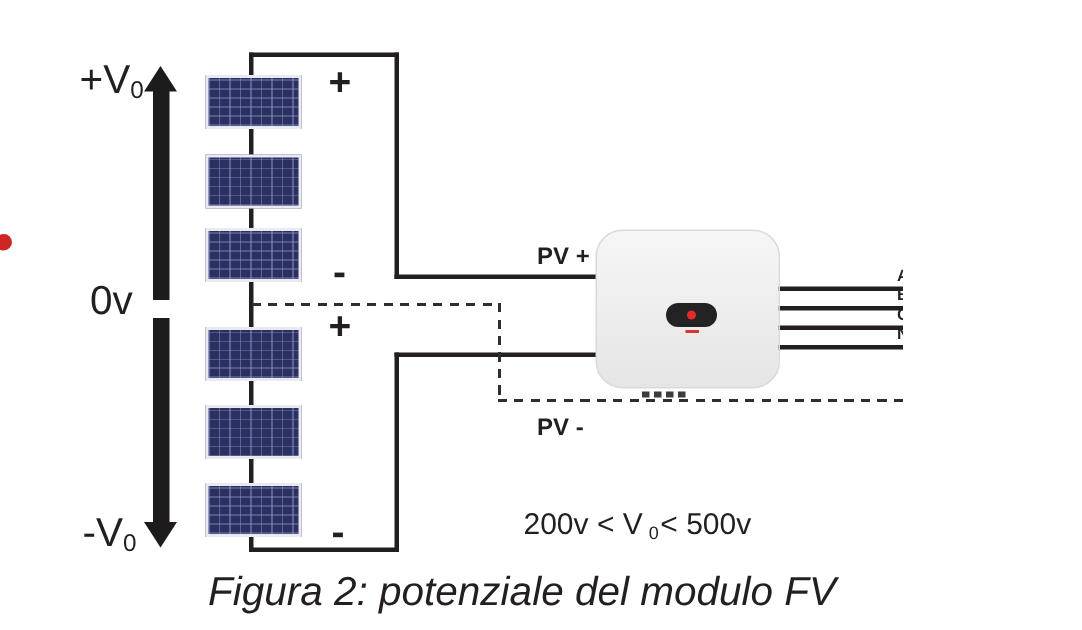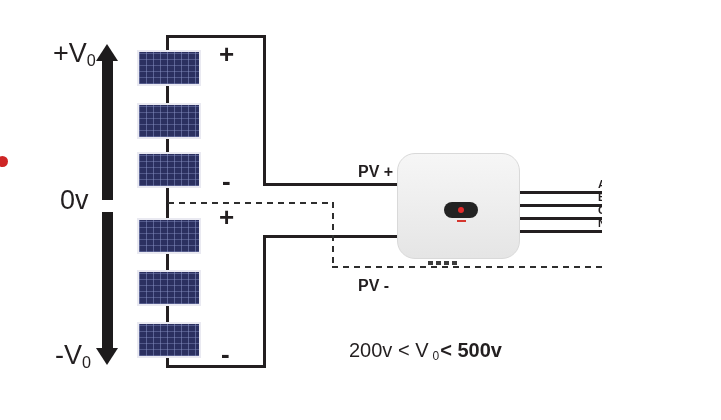--- a/index.html
+++ b/index.html
@@ -122,17 +122,18 @@
       <div class="logo"></div>
     </div>
     <div class="led"></div>
     <div class="vent" style="left:30px;"></div>
     <div class="vent" style="left:38px;"></div>
     <div class="vent" style="left:46px;"></div>
     <div class="vent" style="left:54px;"></div>
   </div>
 
   <div class="range" style="left:349px;top:340px;">
-    <span>200v &lt; V</span><span class="sub" style="margin-left:4px;">0</span><span style="margin-left:1px;font-weight:bold;">&lt; 500v</span>
+    <span>200v &lt; V</span><span class="sub" style="margin-left:4px;">0</span><span style="margin-left:1px;">&lt; 500v</span>
   </div>
 
+  <div class="caption" style="left:128px;top:380px;">Figura 2: potenziale del modulo FV</div>
 
 </div>
 
 </body></html>

